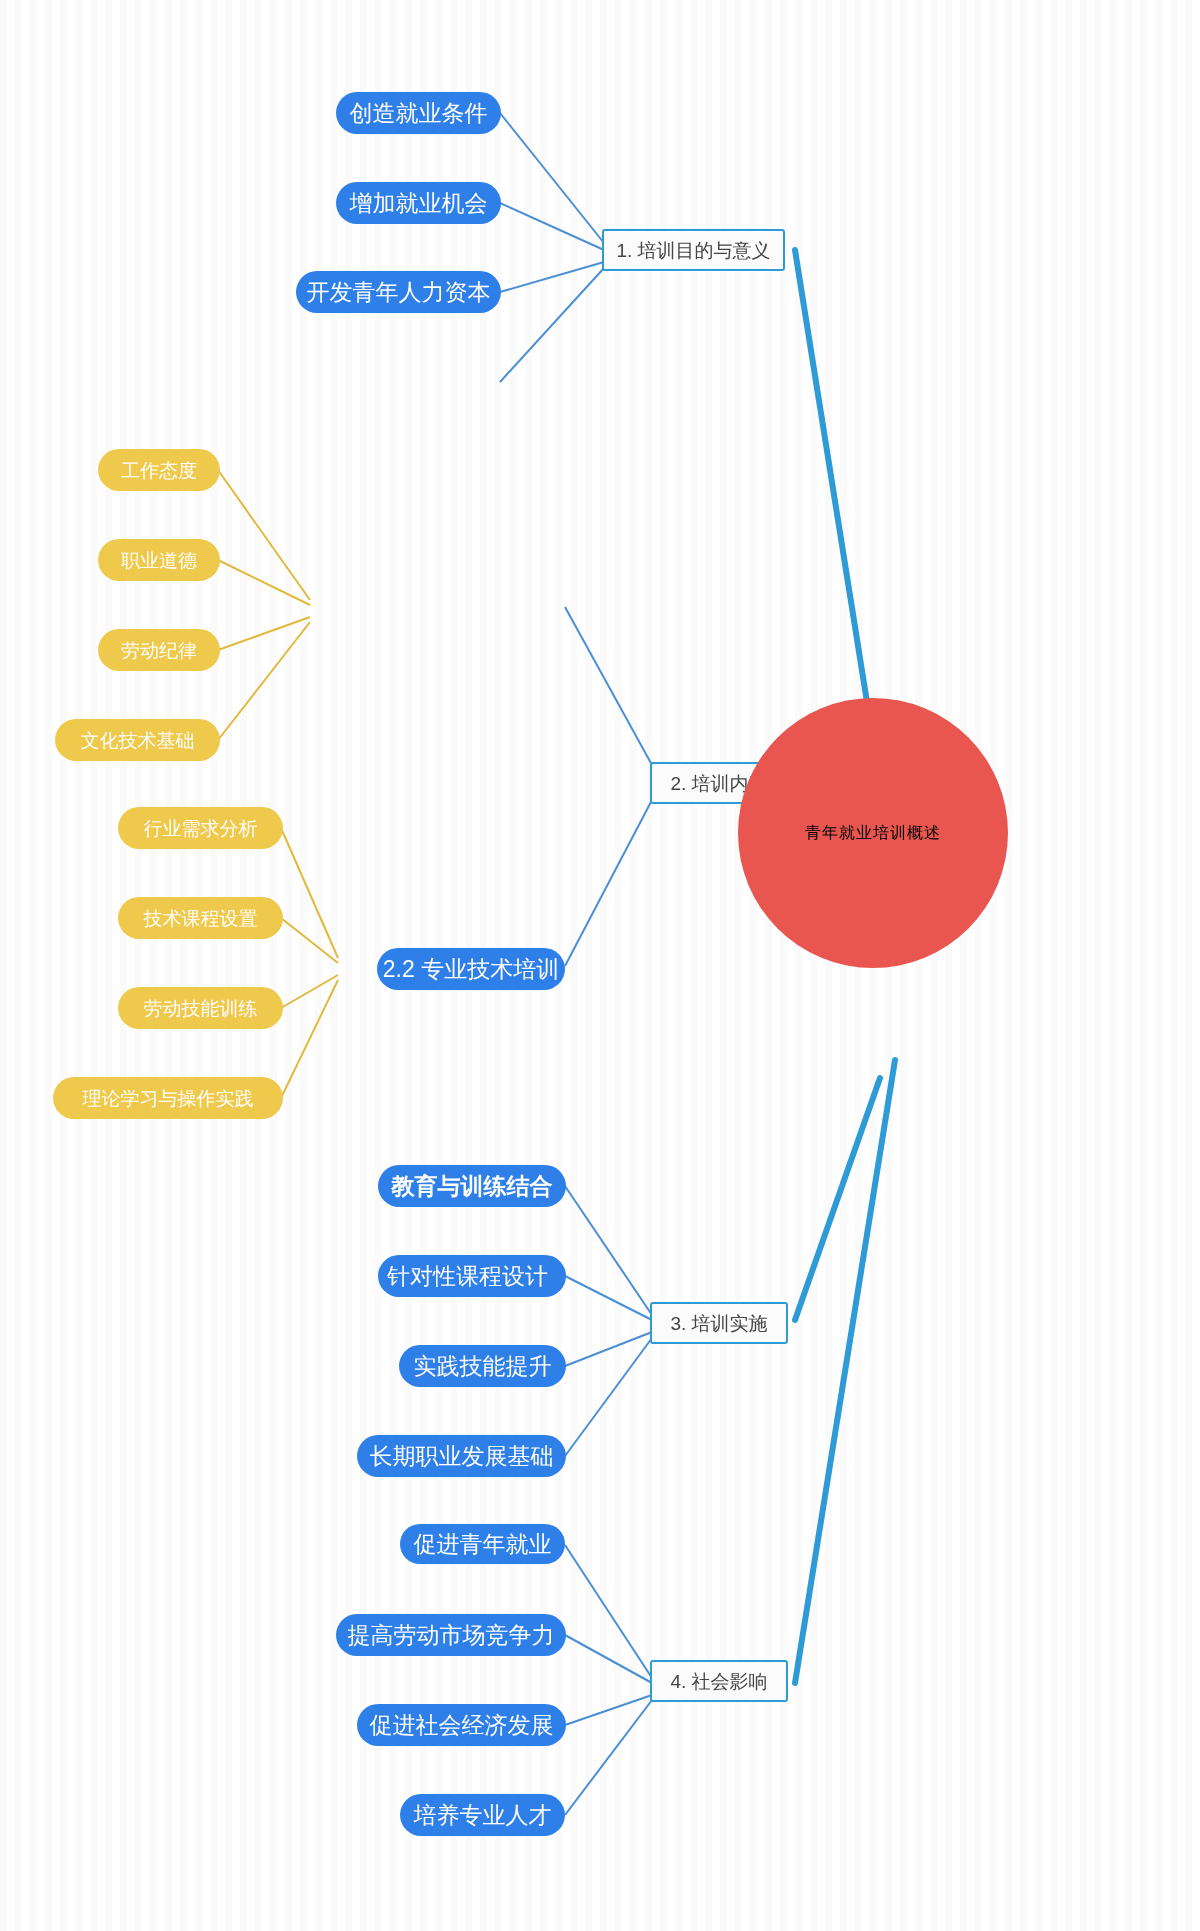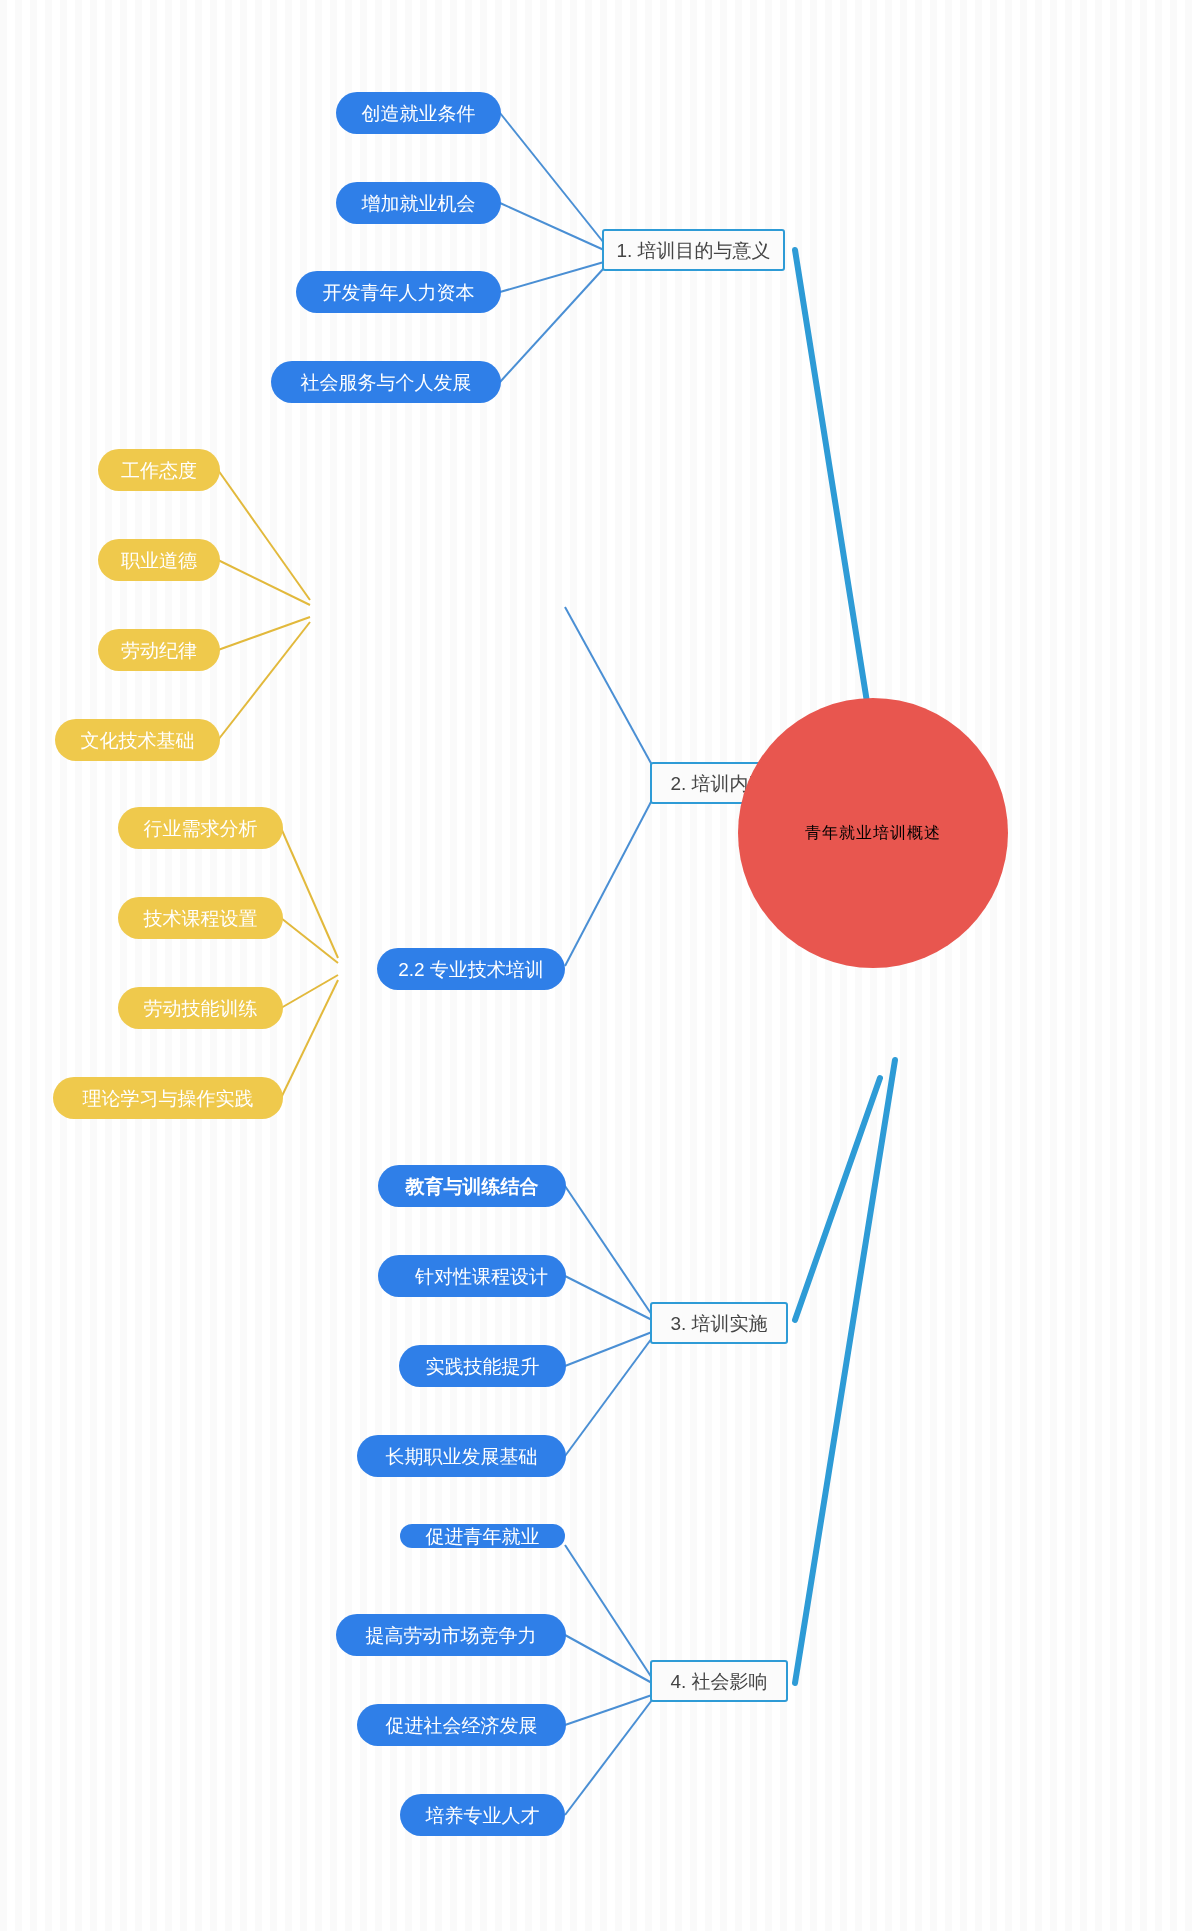--- a/index.html
+++ b/index.html
@@ -60,21 +60,21 @@
     color: #444444;
     font-size: 19px;
     padding: 0 10px;
     z-index: 4;
   }
   
   .node-pill-blue {
     background: #2f7fe8;
     color: #ffffff;
     border-radius: 22px;
-    font-size: 19px;
+    font-size: 23px;
     padding: 0 18px;
     z-index: 3;
   }
   
   .node-pill-yellow {
     background: #efc94c;
     color: #ffffff;
     border-radius: 22px;
     font-size: 19px;
     padding: 0 18px;
@@ -138,23 +138,20 @@
   </div>
 
   <div class="node node-pill-blue" style="left:336px; top:182px; width:165px; height:42px;">
     <span>增加就业机会</span>
   </div>
 
   <div class="node node-pill-blue" style="left:296px; top:271px; width:205px; height:42px;">
     <span>开发青年人力资本</span>
   </div>
 
-  <div class="node node-pill-blue" style="left:271px; top:361px; width:230px; height:42px;">
-    <span>社会服务与个人发展</span>
-  </div>
 
   <div class="node node-branch" style="left:650px; top:762px; width:138px; height:42px;">
     <span>2. 培训内容</span>
   </div>
 
 
   <div class="node node-pill-yellow" style="left:98px; top:449px; width:122px; height:42px;">
     <span>工作态度</span>
   </div>
 
@@ -207,21 +204,21 @@
   </div>
 
   <div class="node node-pill-blue" style="left:357px; top:1435px; width:209px; height:42px;">
     <span>长期职业发展基础</span>
   </div>
 
   <div class="node node-branch" style="left:650px; top:1660px; width:138px; height:42px;">
     <span>4. 社会影响</span>
   </div>
 
-  <div class="node node-pill-blue" style="left:400px; top:1524px; width:165px; height:24px;">
+  <div class="node node-pill-blue" style="left:400px; top:1524px; width:165px; height:40px;">
     <span>促进青年就业</span>
   </div>
 
   <div class="node node-pill-blue" style="left:336px; top:1614px; width:230px; height:42px;">
     <span>提高劳动市场竞争力</span>
   </div>
 
   <div class="node node-pill-blue" style="left:357px; top:1704px; width:209px; height:42px;">
     <span>促进社会经济发展</span>
   </div>

